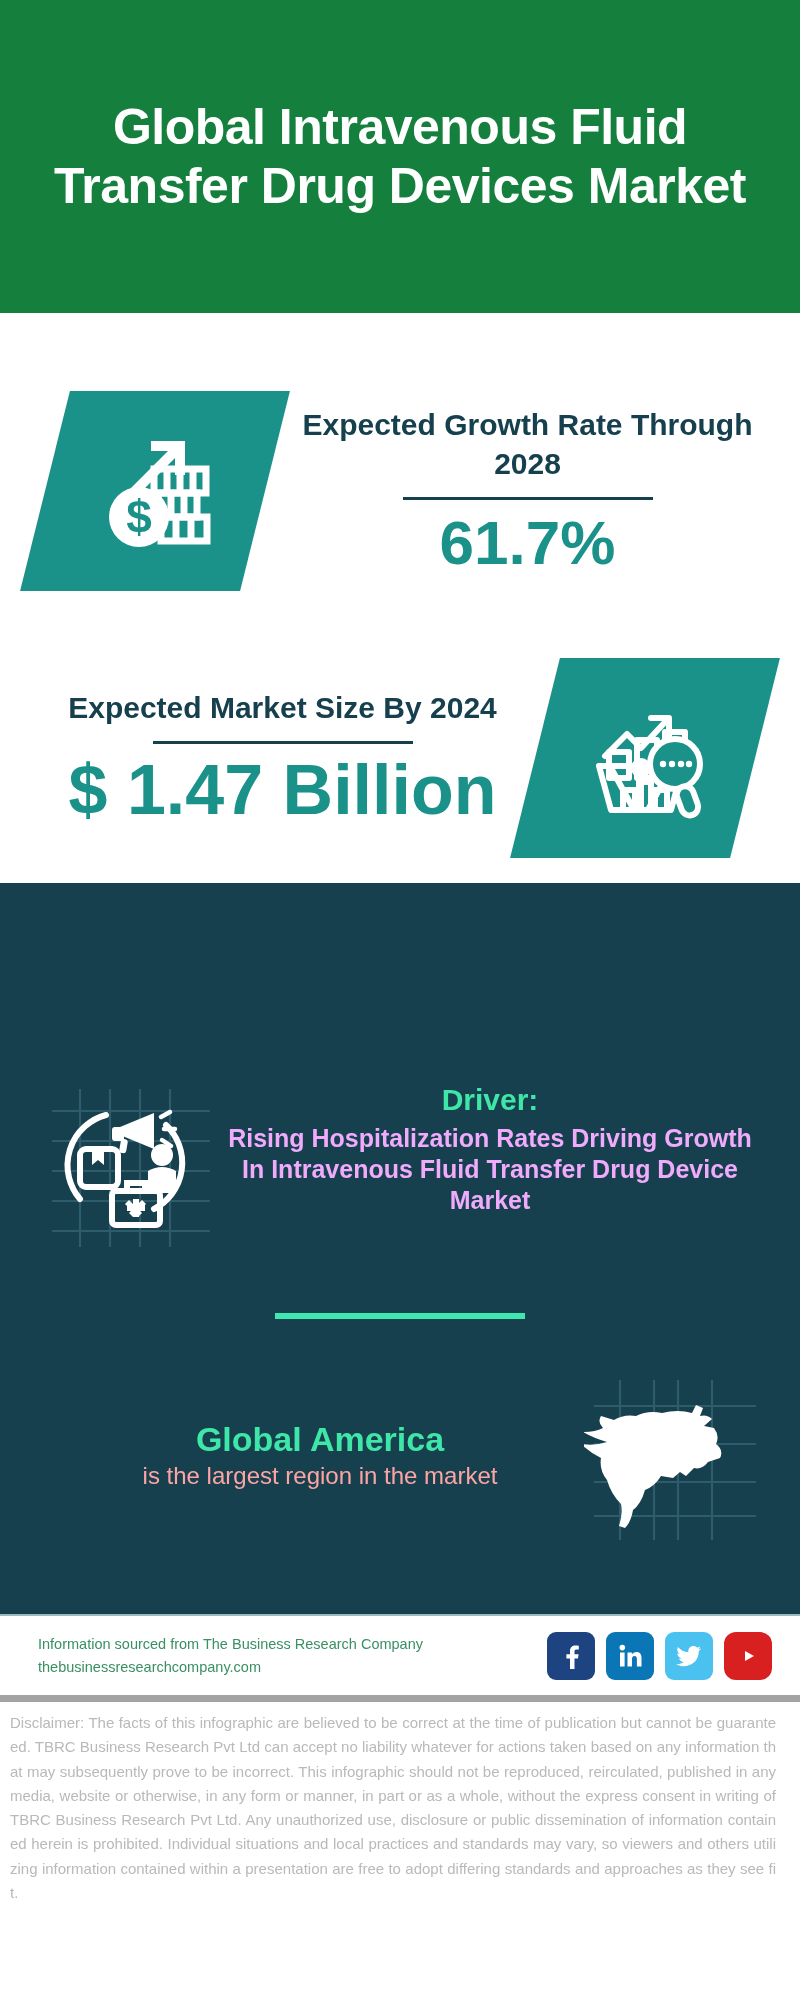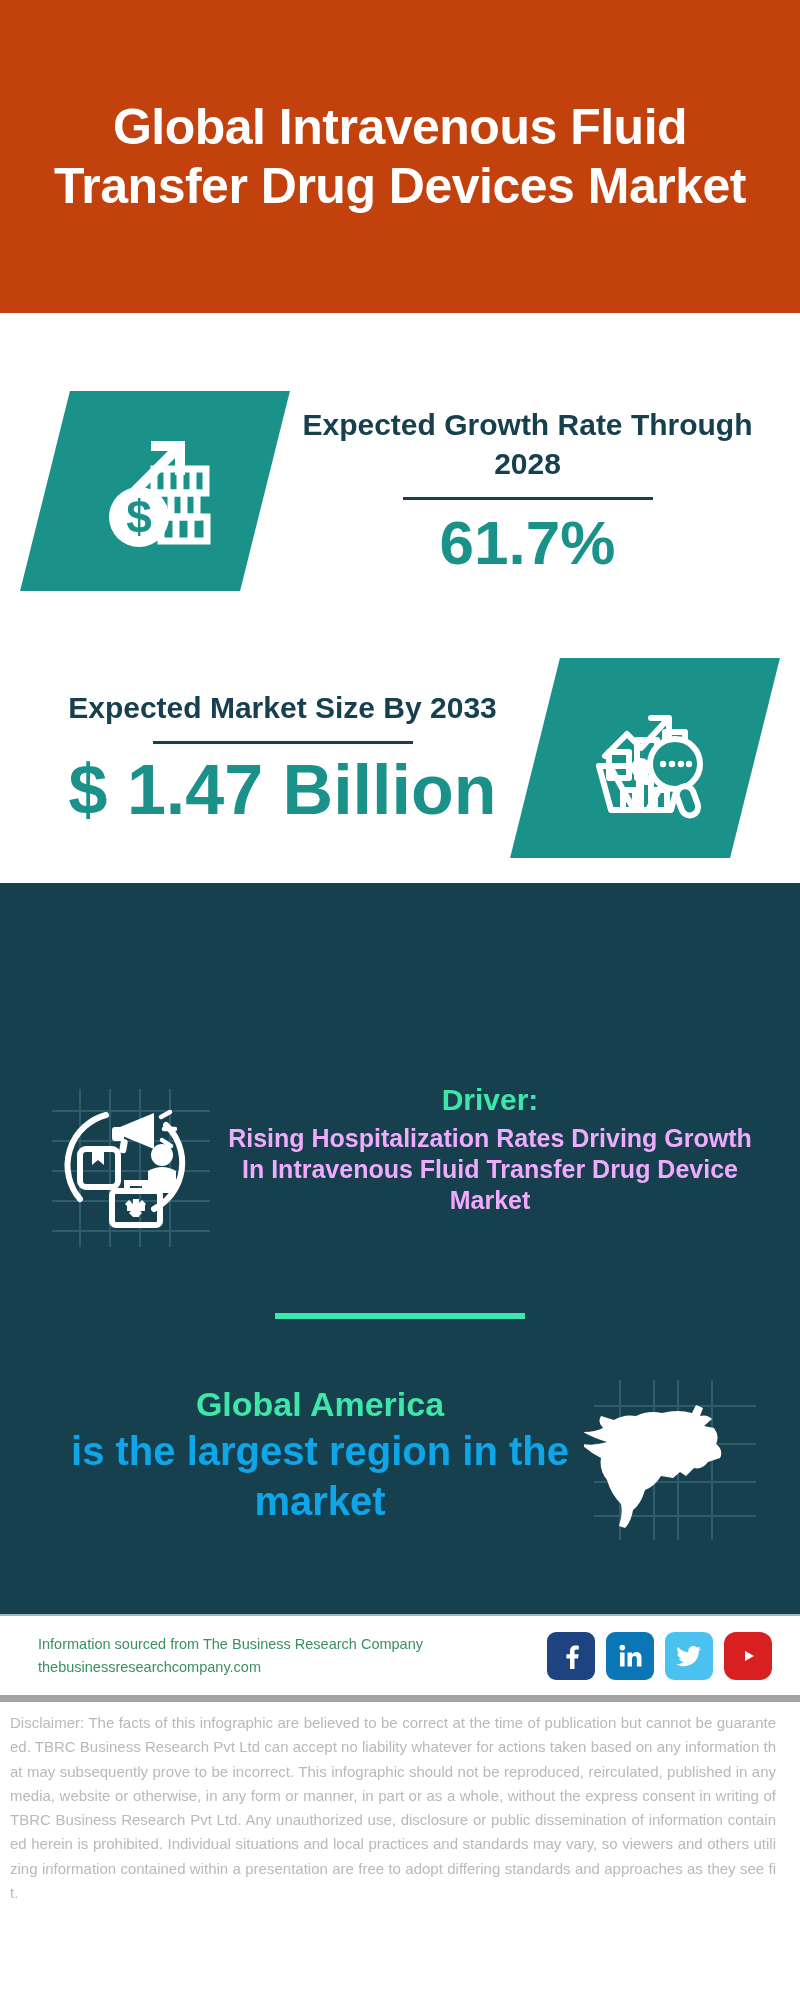--- a/index.html
+++ b/index.html
@@ -6,21 +6,21 @@
   html,body { width:800px; }
   body {
     font-family:"Liberation Sans", sans-serif;
     background:#ffffff;
     width:800px; height:2000px;
     position:relative; overflow:hidden;
   }
 
   
   .header {
-    background:#c2410c;
+    background:#15803d;
     height:313px;
     display:flex; align-items:center; justify-content:center;
     padding:0 30px;
   }
   .header h1 {
     color:#ffffff;
     font-size:50px;
     line-height:1.18;
     font-weight:bold;
     text-align:center;
@@ -108,21 +108,21 @@
   
   .row-region {
     display:flex; align-items:center;
     padding:45px 36px 0 36px;
   }
   .region-text { flex:1; text-align:center; padding-left:20px; }
   .region-name {
     color:#3ee6a8; font-size:34px; font-weight:bold; line-height:1.3;
   }
   .region-sub {
-    color:#0ea5e9; font-size:40px; font-weight:bold; line-height:1.25;
+    color:#fca5a5; font-size:24px; font-weight:normal; line-height:1.25;
   }
   .map-ic { width:180px; height:180px; flex:0 0 auto; }
 
   .dark-pad { height:70px; }
 
   
   .footer {
     background:#ffffff;
     border-top:2px solid #9bb9bf;
     border-bottom:7px solid #a3a3a3;
@@ -187,21 +187,21 @@
     </div>
     <div class="growth-text">
       <div class="lbl">Expected Growth Rate Through 2028</div>
       <div class="rule"></div>
       <div class="bigval">61.7%</div>
     </div>
   </div>
 
   <div class="row-market">
     <div class="market-text">
-      <div class="lbl">Expected Market Size By 2033</div>
+      <div class="lbl">Expected Market Size By 2024</div>
       <div class="rule"></div>
       <div class="bigval">$ 1.47 Billion</div>
     </div>
     <div class="para-right">
       <svg class="ic" width="128" height="128" viewBox="0 0 128 128">
         <g fill="none" stroke="#ffffff" stroke-width="6" stroke-linejoin="round" stroke-linecap="round">
 
           <polyline points="24,62 46,40 60,54 86,26"></polyline>
           <polyline points="70,24 88,24 88,42"></polyline>
 

